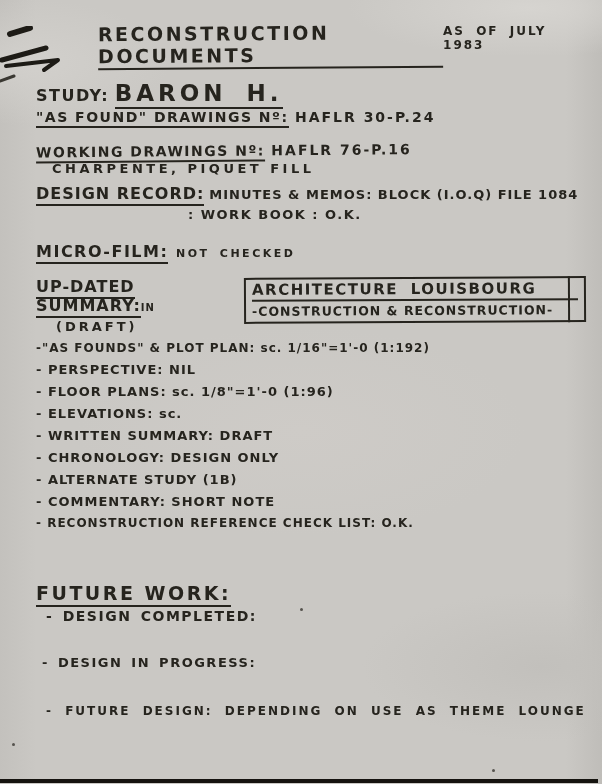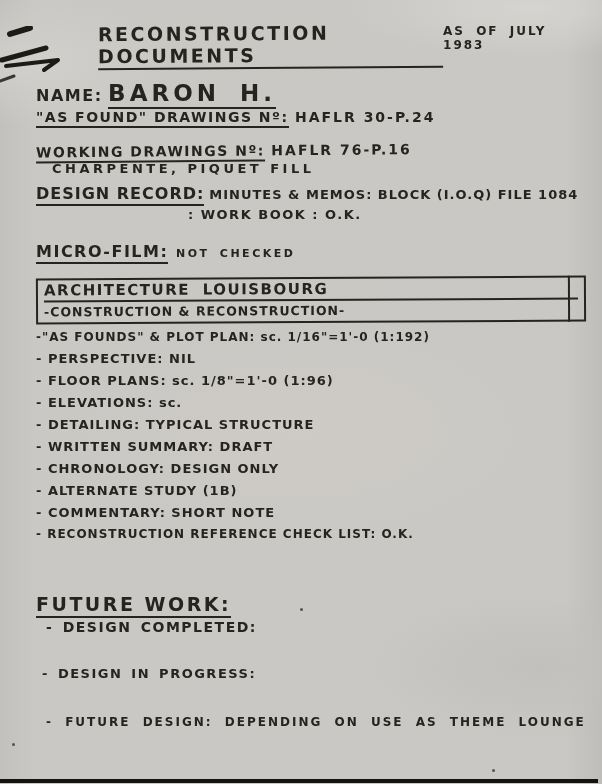--- a/index.html
+++ b/index.html
@@ -85,21 +85,21 @@
   </svg>
 
   <div class="content">
 
     <div class="title-row">
       <span class="doc-title u">RECONSTRUCTION DOCUMENTS</span>
       <span class="date-note">AS OF JULY 1983</span>
     </div>
 
     <div class="line name-line">
-      <span class="lbl">NAME:</span>
+      <span class="lbl">STUDY:</span>
       <span class="name-value u">BARON H.</span>
     </div>
 
 
     <div class="line asfound-line">
       <span class="lbl u">"AS FOUND" DRAWINGS Nº:</span>
       <span class="val">HAFLR 30-P.24</span>
     </div>
 
     <div class="line wd-line">
@@ -113,32 +113,35 @@
       <span class="dr-val">MINUTES &amp; MEMOS: BLOCK (I.O.Q) FILE 1084</span>
     </div>
     <div class="line wb-line">: WORK BOOK : O.K.</div>
 
     <div class="line mf-line">
       <span class="lbl u">MICRO-FILM:</span>
       <span class="mf-val">NOT CHECKED</span>
     </div>
 
     <div class="summary-row">
+      <div class="summary-left">
+        <span class="us-lbl u">UP-DATED SUMMARY:</span><span class="us-in">IN</span>
+        <div class="draft">(DRAFT)</div>
+      </div>
       <div class="summary-box">
         <div class="box-title u">ARCHITECTURE LOUISBOURG</div>
         <div class="box-sub">-CONSTRUCTION &amp; RECONSTRUCTION-</div>
       </div>
     </div>
 
     <div class="us-items">
       <div class="item tiny">-"AS FOUNDS" &amp; PLOT PLAN: sc. 1/16"=1'-0 (1:192)</div>
       <div class="item">- PERSPECTIVE: NIL</div>
       <div class="item">- FLOOR PLANS: sc. 1/8"=1'-0 (1:96)</div>
       <div class="item">- ELEVATIONS: sc.</div>
-      <div class="item">- DETAILING: TYPICAL STRUCTURE</div>
       <div class="item">- WRITTEN SUMMARY: DRAFT</div>
       <div class="item">- CHRONOLOGY: DESIGN ONLY</div>
       <div class="item">- ALTERNATE STUDY (1B)</div>
       <div class="item">- COMMENTARY: SHORT NOTE</div>
       <div class="item tiny">- RECONSTRUCTION REFERENCE CHECK LIST: O.K.</div>
     </div>
 
     <div class="line fw-title">
       <span class="u">FUTURE WORK:</span>
     </div>

